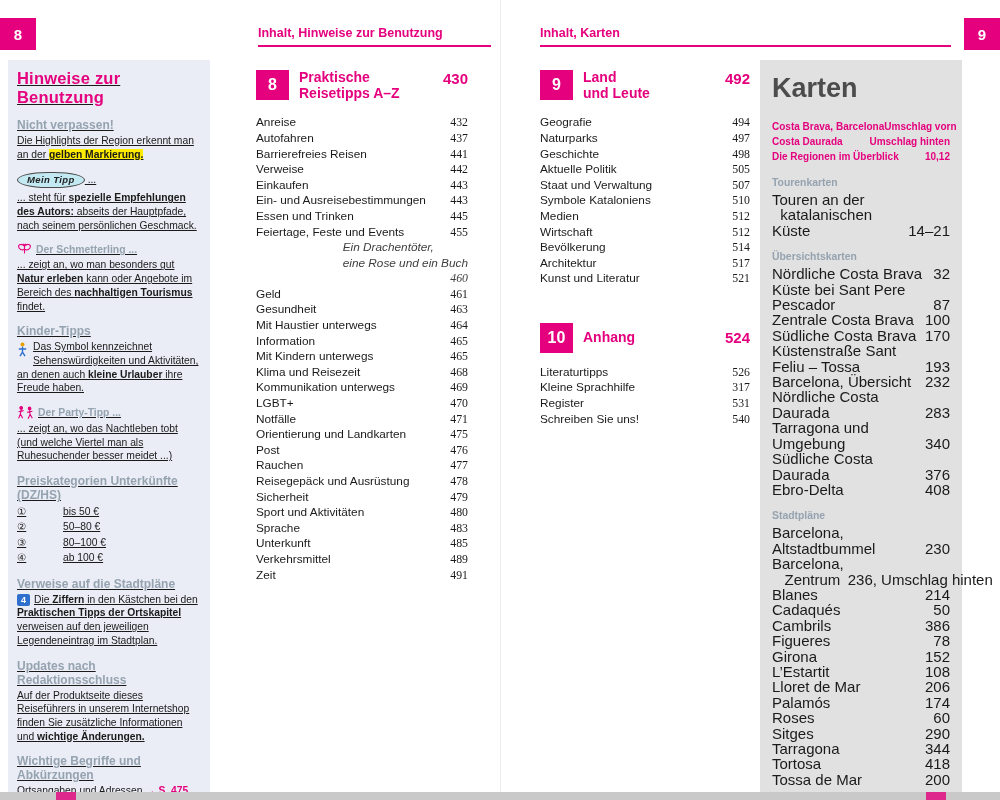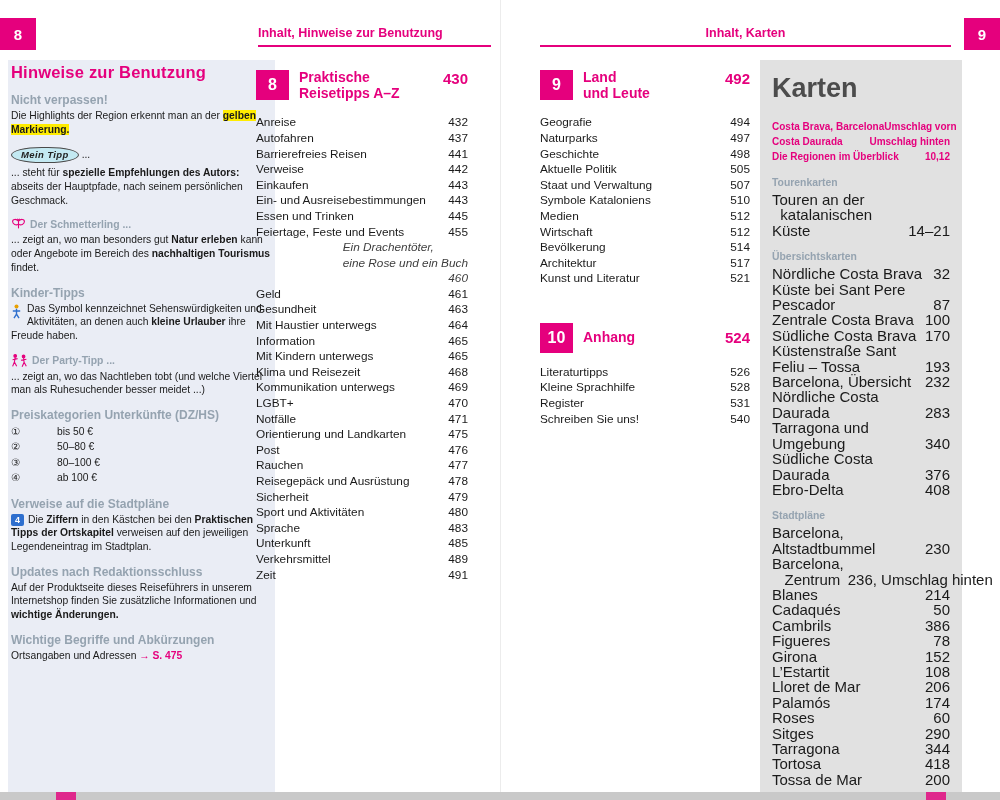--- a/index.html
+++ b/index.html
@@ -10,25 +10,25 @@
   html,body{width:1000px;height:800px;}
   body{position:relative;background:#fff;font-family:"Liberation Sans",sans-serif;color:var(--ink);overflow:hidden;}
 
   .pagenum{position:absolute;top:18px;width:36px;height:32px;background:var(--pink);color:#fff;
     font-weight:bold;font-size:15px;display:flex;align-items:center;justify-content:center;}
   #pagenum-left{left:0;}
   #pagenum-right{right:0;}
   .page-header{position:absolute;top:26px;height:21px;font-weight:bold;color:var(--pink);
     font-size:12.5px;border-bottom:2px solid var(--pink);}
   #header-left{left:258px;width:233px;}
-  #header-right{left:540px;width:411px;text-align:center;}
+  #header-right{left:540px;width:411px;text-align:left;}
   .gutter{position:absolute;left:500px;top:0;width:1px;height:800px;background:#ececec;}
 
   
-  .usage-panel{position:absolute;left:8px;top:60px;width:267px;height:732px;background:var(--usage-bg);padding:3px;}
+  .usage-panel{position:absolute;left:8px;top:60px;width:202px;height:732px;background:var(--usage-bg);padding:9px;text-decoration:underline;}
   .usage-title{color:var(--pink);font-size:16.5px;font-weight:bold;letter-spacing:.2px;margin-bottom:8px;}
   .u-sec{margin-top:11px;}
   .sec-heading{color:var(--hgray);font-weight:bold;font-size:12px;margin-bottom:2px;}
   .sec-heading-inline{color:var(--hgray);font-weight:bold;font-size:10.4px;margin-bottom:2px;display:flex;align-items:center;gap:4px;}
   .sec-body{font-size:10.3px;line-height:1.33;}
   .seg.b{font-weight:bold;}
   .seg.pink{color:var(--pink);}
   .seg.hl-yellow{background:var(--yellow);font-weight:bold;}
   .badge-line{margin-bottom:3px;font-size:10.3px;}
   .mein-tipp{display:inline-block;background:var(--cyan);border:1.4px solid #4a4a4a;border-radius:45%/50%;
@@ -46,21 +46,21 @@
   #ch9-col{left:540px;width:210px;}
   .ch-header{display:flex;align-items:flex-start;}
   .ch-header.center{align-items:center;}
   .ch-num{min-width:33px;height:30px;background:var(--pink);color:#fff;font-size:16px;font-weight:bold;
     display:flex;align-items:center;justify-content:center;margin-right:10px;padding:0 3px;}
   .ch-title{color:var(--pink);font-weight:bold;font-size:14px;line-height:1.12;white-space:pre-line;}
   .ch-page{margin-left:auto;color:var(--pink);font-weight:bold;font-size:15px;}
   .toc-entries{margin-top:14px;}
   .toc-row{display:flex;align-items:flex-end;font-size:11.8px;line-height:15.6px;}
   .toc-label{white-space:pre-line;}
-  .toc-page{margin-left:auto;padding-left:6px;}
+  .toc-page{margin-left:auto;padding-left:6px;font-family:Liberation Serif, serif;}
   .toc-row.italic{font-style:italic;color:#3e3e3e;flex-direction:column;}
   #ch10-block{margin-top:36px;}
   #ch10-block .toc-entries{margin-top:12px;}
 
   
   .karten-panel{position:absolute;left:760px;top:60px;width:202px;height:732px;background:var(--karten-bg);padding:13px 12px;}
   .karten-title{font-size:27px;font-weight:bold;color:#4c4c4c;margin-bottom:15px;}
   .k-hl-row{display:flex;justify-content:space-between;color:var(--pink);font-weight:bold;font-size:10px;
     line-height:15px;white-space:nowrap;}
   .k-sec-heading{color:var(--hgray);font-weight:bold;font-size:10.4px;margin-top:13px;margin-bottom:4px;}
@@ -349,21 +349,21 @@
       <div class="ch-title">Anhang</div>
       <div class="ch-page">524</div>
     </div>
     <div class="toc-entries" id="ch10-entries">
         <div class="toc-row">
           <span class="toc-label">Literaturtipps</span>
           <span class="toc-page">526</span>
         </div>
         <div class="toc-row">
           <span class="toc-label">Kleine Sprachhilfe</span>
-          <span class="toc-page">528</span>
+          <span class="toc-page">317</span>
         </div>
         <div class="toc-row">
           <span class="toc-label">Register</span>
           <span class="toc-page">531</span>
         </div>
         <div class="toc-row">
           <span class="toc-label">Schreiben Sie uns!</span>
           <span class="toc-page">540</span>
         </div>
       </div>

